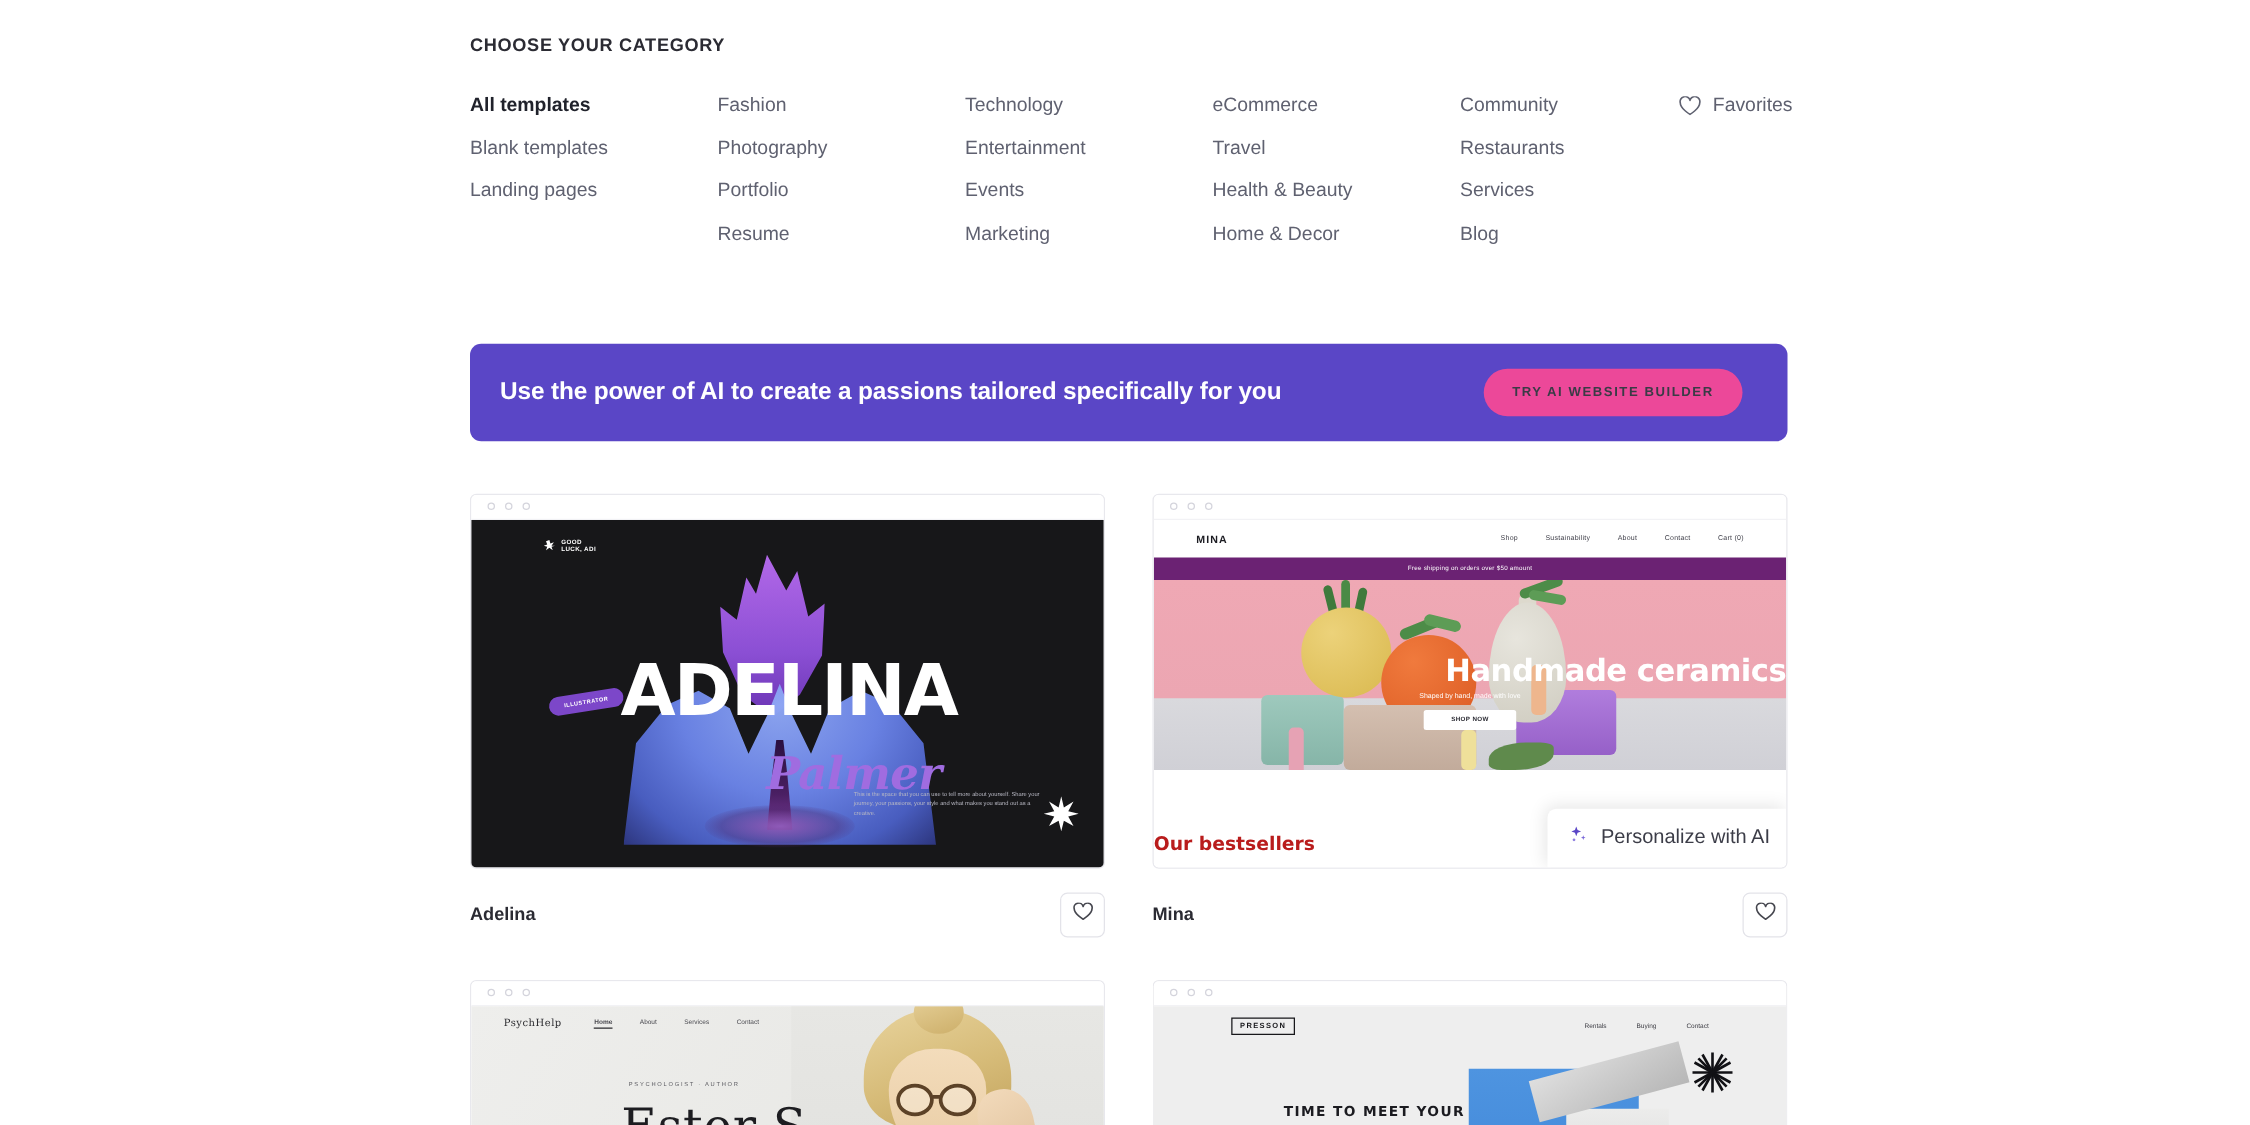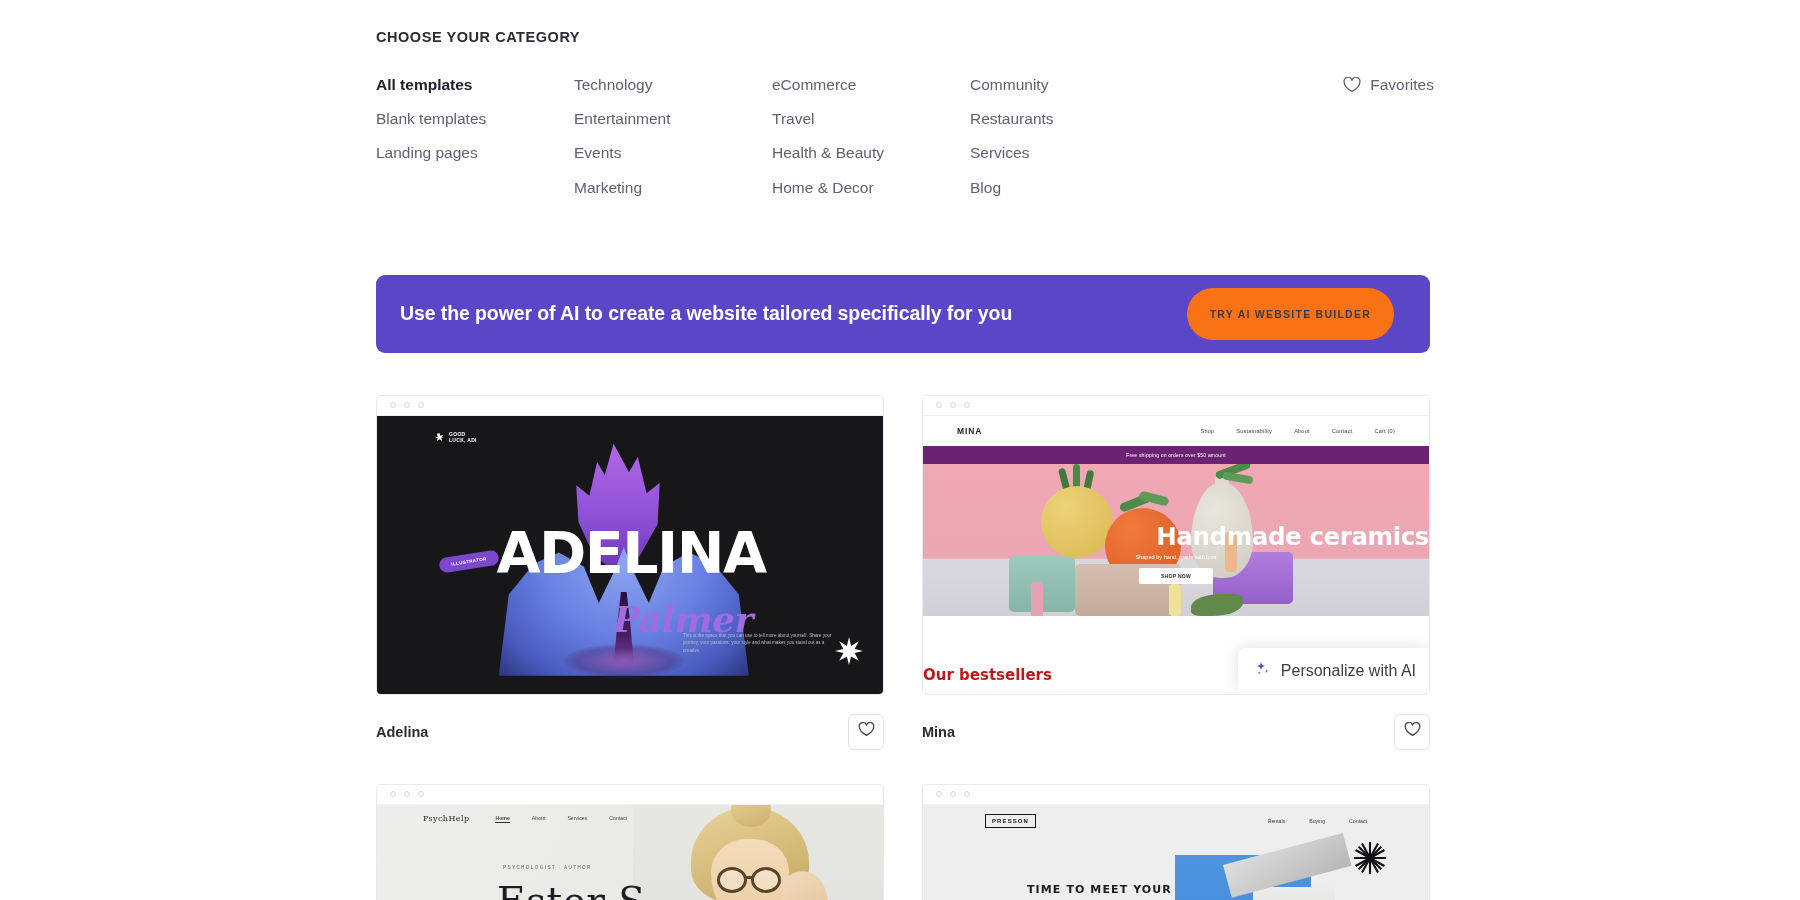--- a/index.html
+++ b/index.html
@@ -64,25 +64,25 @@
     justify-content: space-between;
     padding: 0 36px 0 24px;
   }
   .ai-banner .msg {
     color: #ffffff;
     font-size: 19.5px;
     font-weight: 700;
     letter-spacing: -0.1px;
   }
   .ai-btn {
-    background: #f97316;
+    background: #ec4899;
     color: #3a3b46;
     border: none;
     border-radius: 40px;
-    height: 52px;
+    height: 38px;
     padding: 0 23px;
     font-size: 10.5px;
     font-weight: 700;
     letter-spacing: 1.25px;
     font-family: "Liberation Sans", sans-serif;
     cursor: pointer;
     white-space: nowrap;
   }
 
   
@@ -275,21 +275,21 @@
     border-radius: 7px 0 0 0;
     box-shadow: -2px -2px 14px rgba(0,0,0,0.10);
     display: flex; align-items: center; gap: 10px;
     padding: 13px 13px 13px 17px;
     cursor: pointer;
   }
   .personalize .label { font-size: 16px; color: #3c3d48; white-space: nowrap; }
 
   
   .ester { background: linear-gradient(120deg,#eeeeec 0%, #e9e9e6 55%, #e2e2df 100%); }
-  .es-nav { height: 28px; display:flex; align-items:center; gap: 26px; padding-left: 46px; }
+  .es-nav { height: 28px; display:flex; align-items:center; gap: 26px; padding-left: 26px; }
   .es-logo { font-size: 8px; color: #2a2a2e; font-family: "DejaVu Serif", serif; letter-spacing: 0.4px;}
   .es-links { display:flex; gap:22px; }
   .es-links span { font-size: 5.2px; color:#4a4a50; }
   .es-links span.cur { font-weight:700; border-bottom:1px solid #2a2a2e; padding-bottom:1px; }
   .es-eyebrow { position:absolute; left: 126px; top: 60px; font-size: 4.6px; letter-spacing: 1.4px; color:#5c5c62; }
   .es-title {
     position:absolute; left: 120px; top: 74px;
     font-family: "DejaVu Serif", serif; font-size: 39px; color: #1d1d21; letter-spacing: 0.5px;
   }
   .es-photo {
@@ -379,20 +379,26 @@
     <div class="cat-title">CHOOSE YOUR CATEGORY</div>
 
     <div class="cat-grid">
 
       <div class="cat-col">
         <div class="cat-item active">All templates</div>
         <div class="cat-item">Blank templates</div>
         <div class="cat-item">Landing pages</div>
       </div>
 
+      <div class="cat-col">
+        <div class="cat-item">Fashion</div>
+        <div class="cat-item">Photography</div>
+        <div class="cat-item">Portfolio</div>
+        <div class="cat-item">Resume</div>
+      </div>
 
       <div class="cat-col">
         <div class="cat-item">Technology</div>
         <div class="cat-item">Entertainment</div>
         <div class="cat-item">Events</div>
         <div class="cat-item">Marketing</div>
       </div>
 
       <div class="cat-col">
         <div class="cat-item">eCommerce</div>
@@ -412,21 +418,21 @@
         <span>
           <svg class="heart-outline" width="18" height="16" viewBox="0 0 18 16" fill="none">
             <path d="M9 14.5S1.2 9.9 1.2 5.2A3.9 3.9 0 0 1 9 3.3a3.9 3.9 0 0 1 7.8 1.9C16.8 9.9 9 14.5 9 14.5Z" stroke="#5f6170" stroke-width="1.3" stroke-linejoin="round" fill="none"></path>
           </svg>
         </span>
         <span class="label">Favorites</span>
       </div>
     </div>
 
     <div class="ai-banner">
-      <div class="msg">Use the power of AI to create a website tailored specifically for you</div>
+      <div class="msg">Use the power of AI to create a passions tailored specifically for you</div>
       <button class="ai-btn">TRY AI WEBSITE BUILDER</button>
     </div>
 
     <div class="tpl-grid">
 
       <div class="tpl-cell">
         <div class="tpl-card tall">
           <div class="chrome">
             <div class="dot"></div>
             <div class="dot"></div>

